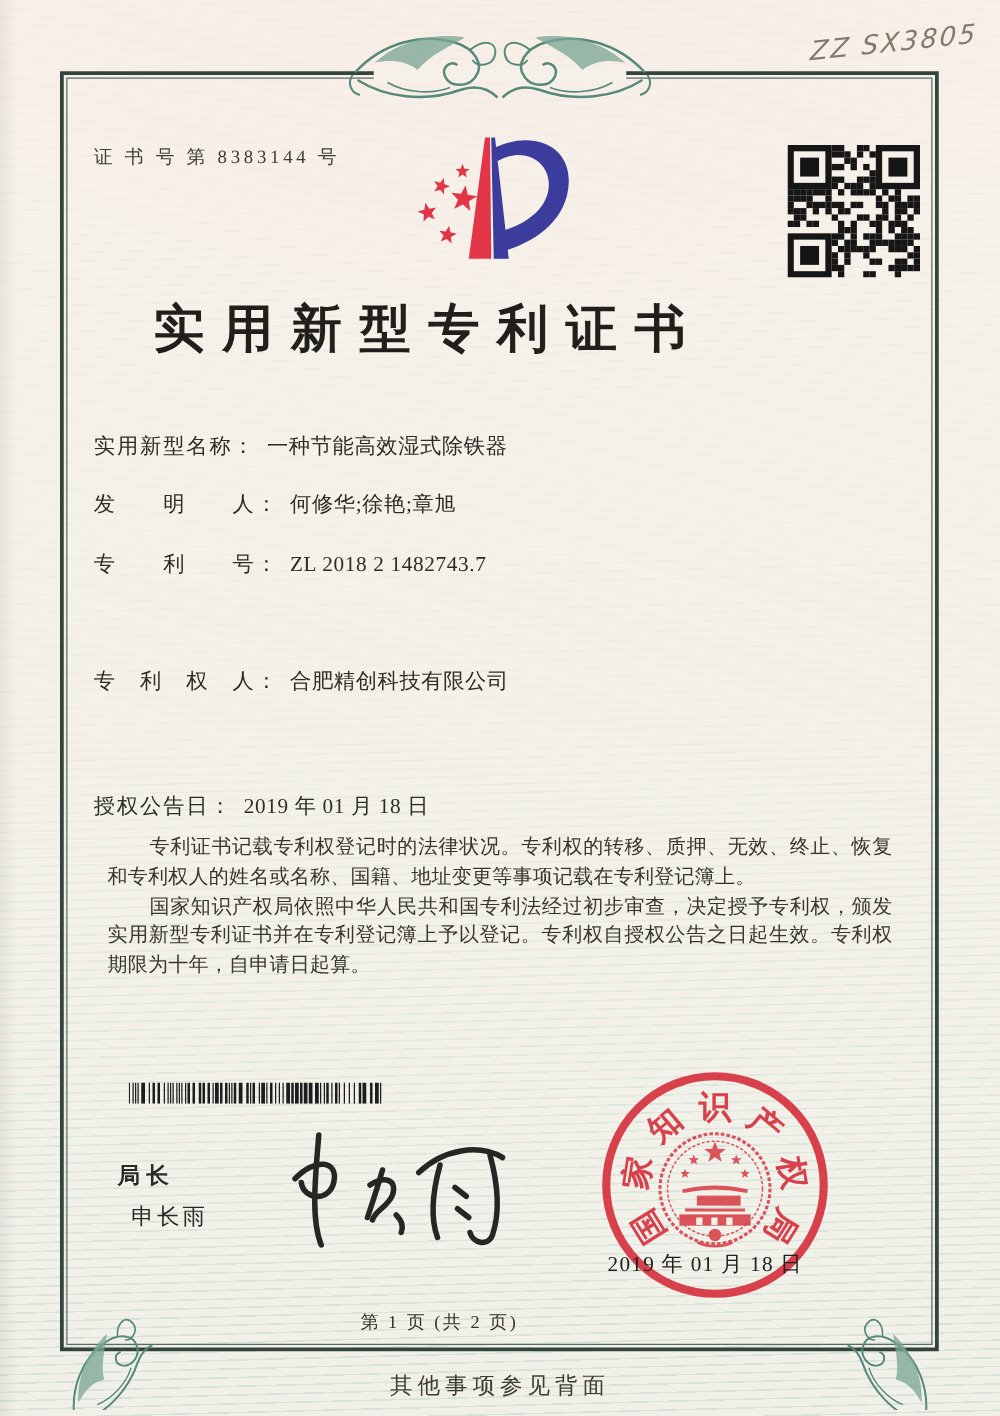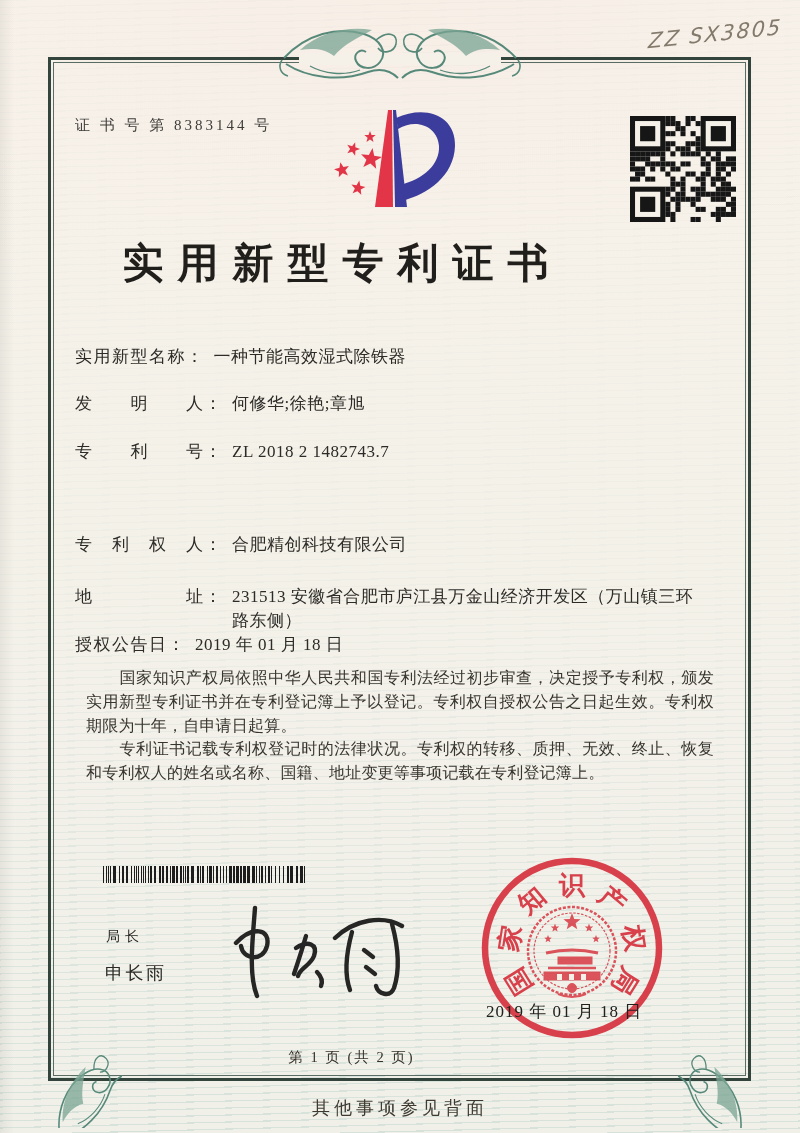--- a/index.html
+++ b/index.html
@@ -63,21 +63,21 @@
   .lab-sp { letter-spacing:7px; }
 
   .paras { position:absolute; left:86px; top:666px; width:628px; z-index:4; }
   .paras p {
     font-size:16px; line-height:23.8px; color:#38352f;
     text-indent:2.1em; text-align:justify; letter-spacing:.2px;
   }
 
   .barcode { position:absolute; left:103px; top:866px; z-index:4; }
 
-  .signer-title { position:absolute; left:106px; top:928px; z-index:4; font-size:14px; letter-spacing:5px; color:#2b2925; }
+  .signer-title { position:absolute; left:94px; top:928px; z-index:4; font-size:18px; letter-spacing:5px; color:#2b2925;font-weight:bold; }
   .signer-name  { position:absolute; left:105px; top:961px; z-index:4; font-size:18px; letter-spacing:2.5px; color:#2b2925; }
   .signature { position:absolute; left:218px; top:901px; z-index:5; }
 
   .seal { position:absolute; left:478px; top:854px; z-index:5; }
   .seal svg { opacity:.92; }
   .seal-date {
     position:absolute; left:486px; top:1000px; z-index:6;
     font-size:17px; color:#20201e; letter-spacing:1px; font-weight:500;
   }
 
@@ -326,30 +326,27 @@
   </div>
   <div class="row" style="top:392px">
     <span class="lab">发　　明　　人：</span><span class="val">何修华;徐艳;章旭</span>
   </div>
   <div class="row" style="top:440px">
     <span class="lab">专　　利　　号：</span><span class="val">ZL 2018 2 1482743.7</span>
   </div>
   <div class="row" style="top:533px">
     <span class="lab">专　利　权　人：</span><span class="val">合肥精创科技有限公司</span>
   </div>
-  <div class="row" style="top:585px">
-    <span class="lab">地　　　　　址：</span><span class="val val-wrap">231513 安徽省合肥市庐江县万金山经济开发区（万山镇三环路东侧）</span>
-  </div>
   <div class="row" style="top:633px">
     <span class="lab">授权公告日：</span><span class="val">2019 年 01 月 18 日</span>
   </div>
 
   <div class="paras">
+    <p>专利证书记载专利权登记时的法律状况。专利权的转移、质押、无效、终止、恢复和专利权人的姓名或名称、国籍、地址变更等事项记载在专利登记簿上。</p>
     <p>国家知识产权局依照中华人民共和国专利法经过初步审查，决定授予专利权，颁发实用新型专利证书并在专利登记簿上予以登记。专利权自授权公告之日起生效。专利权期限为十年，自申请日起算。</p>
-    <p>专利证书记载专利权登记时的法律状况。专利权的转移、质押、无效、终止、恢复和专利权人的姓名或名称、国籍、地址变更等事项记载在专利登记簿上。</p>
   </div>
 
   <svg class="barcode" id="barcode" width="205" height="17" viewBox="0 0 205 17">
       <rect x="0" y="0" width="1" height="17" fill="#1d1d1d"></rect>
       <rect x="3" y="0" width="1" height="17" fill="#1d1d1d"></rect>
       <rect x="5" y="0" width="1" height="17" fill="#1d1d1d"></rect>
       <rect x="7" y="0" width="1" height="17" fill="#1d1d1d"></rect>
       <rect x="10" y="0" width="3" height="17" fill="#1d1d1d"></rect>
       <rect x="16" y="0" width="1" height="17" fill="#1d1d1d"></rect>
       <rect x="19" y="0" width="2" height="17" fill="#1d1d1d"></rect>

